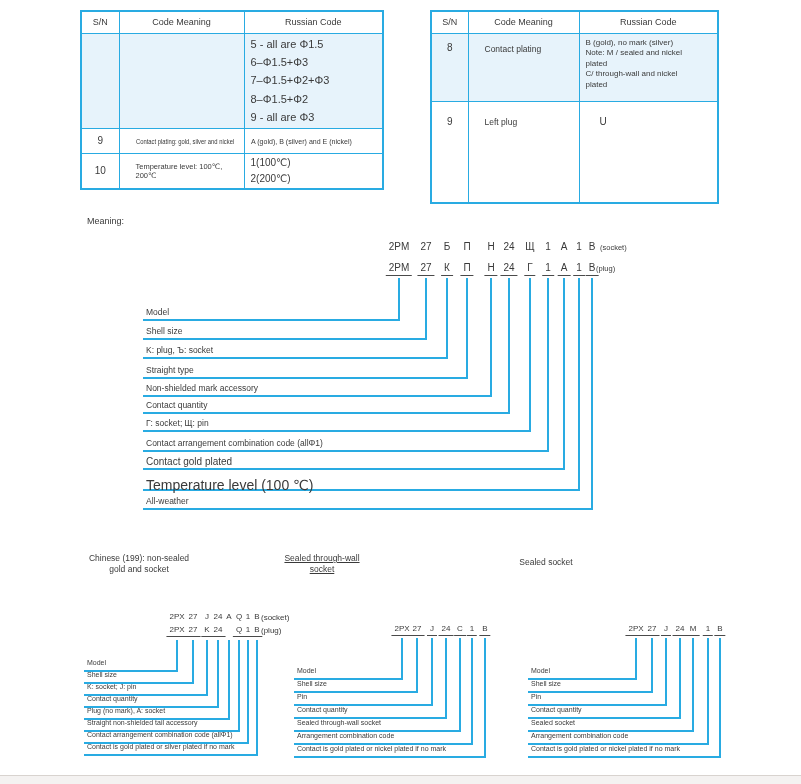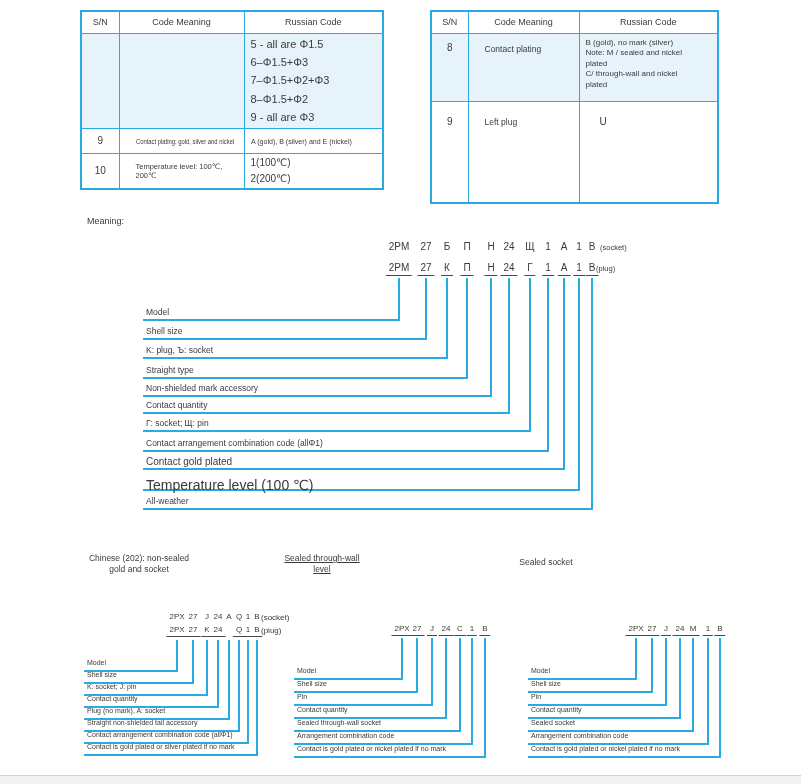--- a/index.html
+++ b/index.html
@@ -124,26 +124,26 @@
       <td class="sn-cell vtop" style="padding-top:14px">9</td>
       <td class="meaning-cell vtop" style="padding-top:15px">Left plug</td>
       <td class="code-cell vtop" style="padding-top:14px;padding-left:20px;font-size:10px">U</td>
     </tr>
   </tbody>
     </table>
 
   <div class="abs-text" style="left:87px;top:216px;font-size:9px;">Meaning:</div>
 
   <div class="diagram-title" style="left:139px;top:553px;">
-    <div>Chinese (202): non-sealed</div>
+    <div>Chinese (199): non-sealed</div>
     <div>gold and socket</div>
   </div>
   <div class="diagram-title" style="left:322px;top:553px;text-decoration:underline;">
     <div>Sealed through-wall</div>
-    <div>level</div>
+    <div>socket</div>
   </div>
   <div class="diagram-title" style="left:546px;top:557px;">
     <div>Sealed socket</div>
   </div>
 
   <div id="diagram-layer">
       <span class="tok" style="left: 399px; top: 241px; font-size: 10px;">2РМ</span>
       <span class="tok" style="left: 426px; top: 241px; font-size: 10px;">27</span>
       <span class="tok" style="left: 447px; top: 241px; font-size: 10px;">Б</span>
       <span class="tok" style="left: 467px; top: 241px; font-size: 10px;">П</span>

